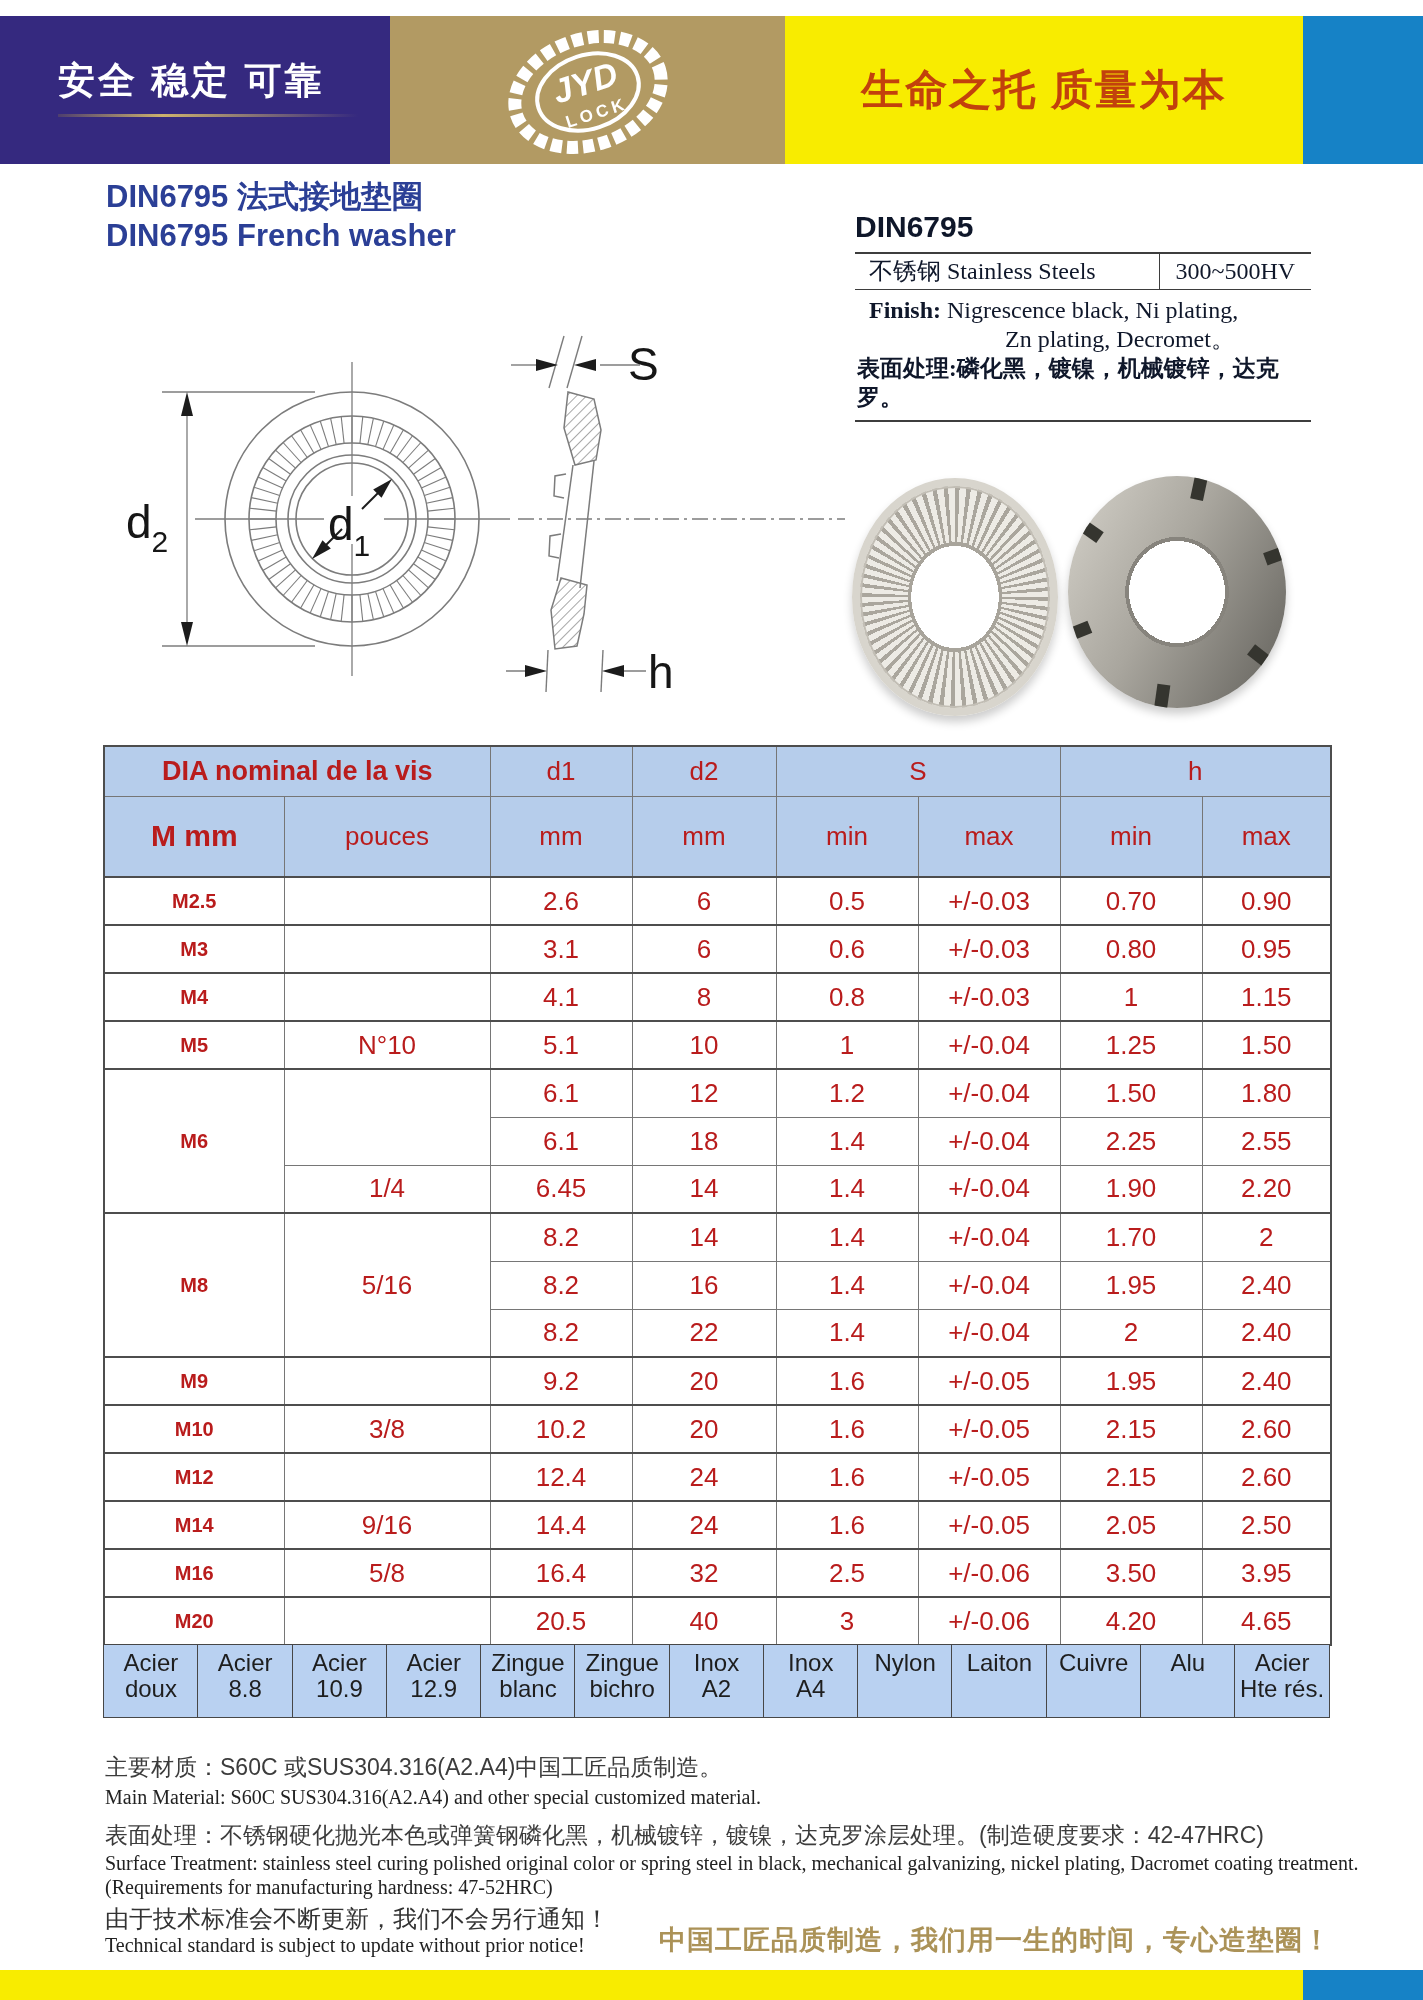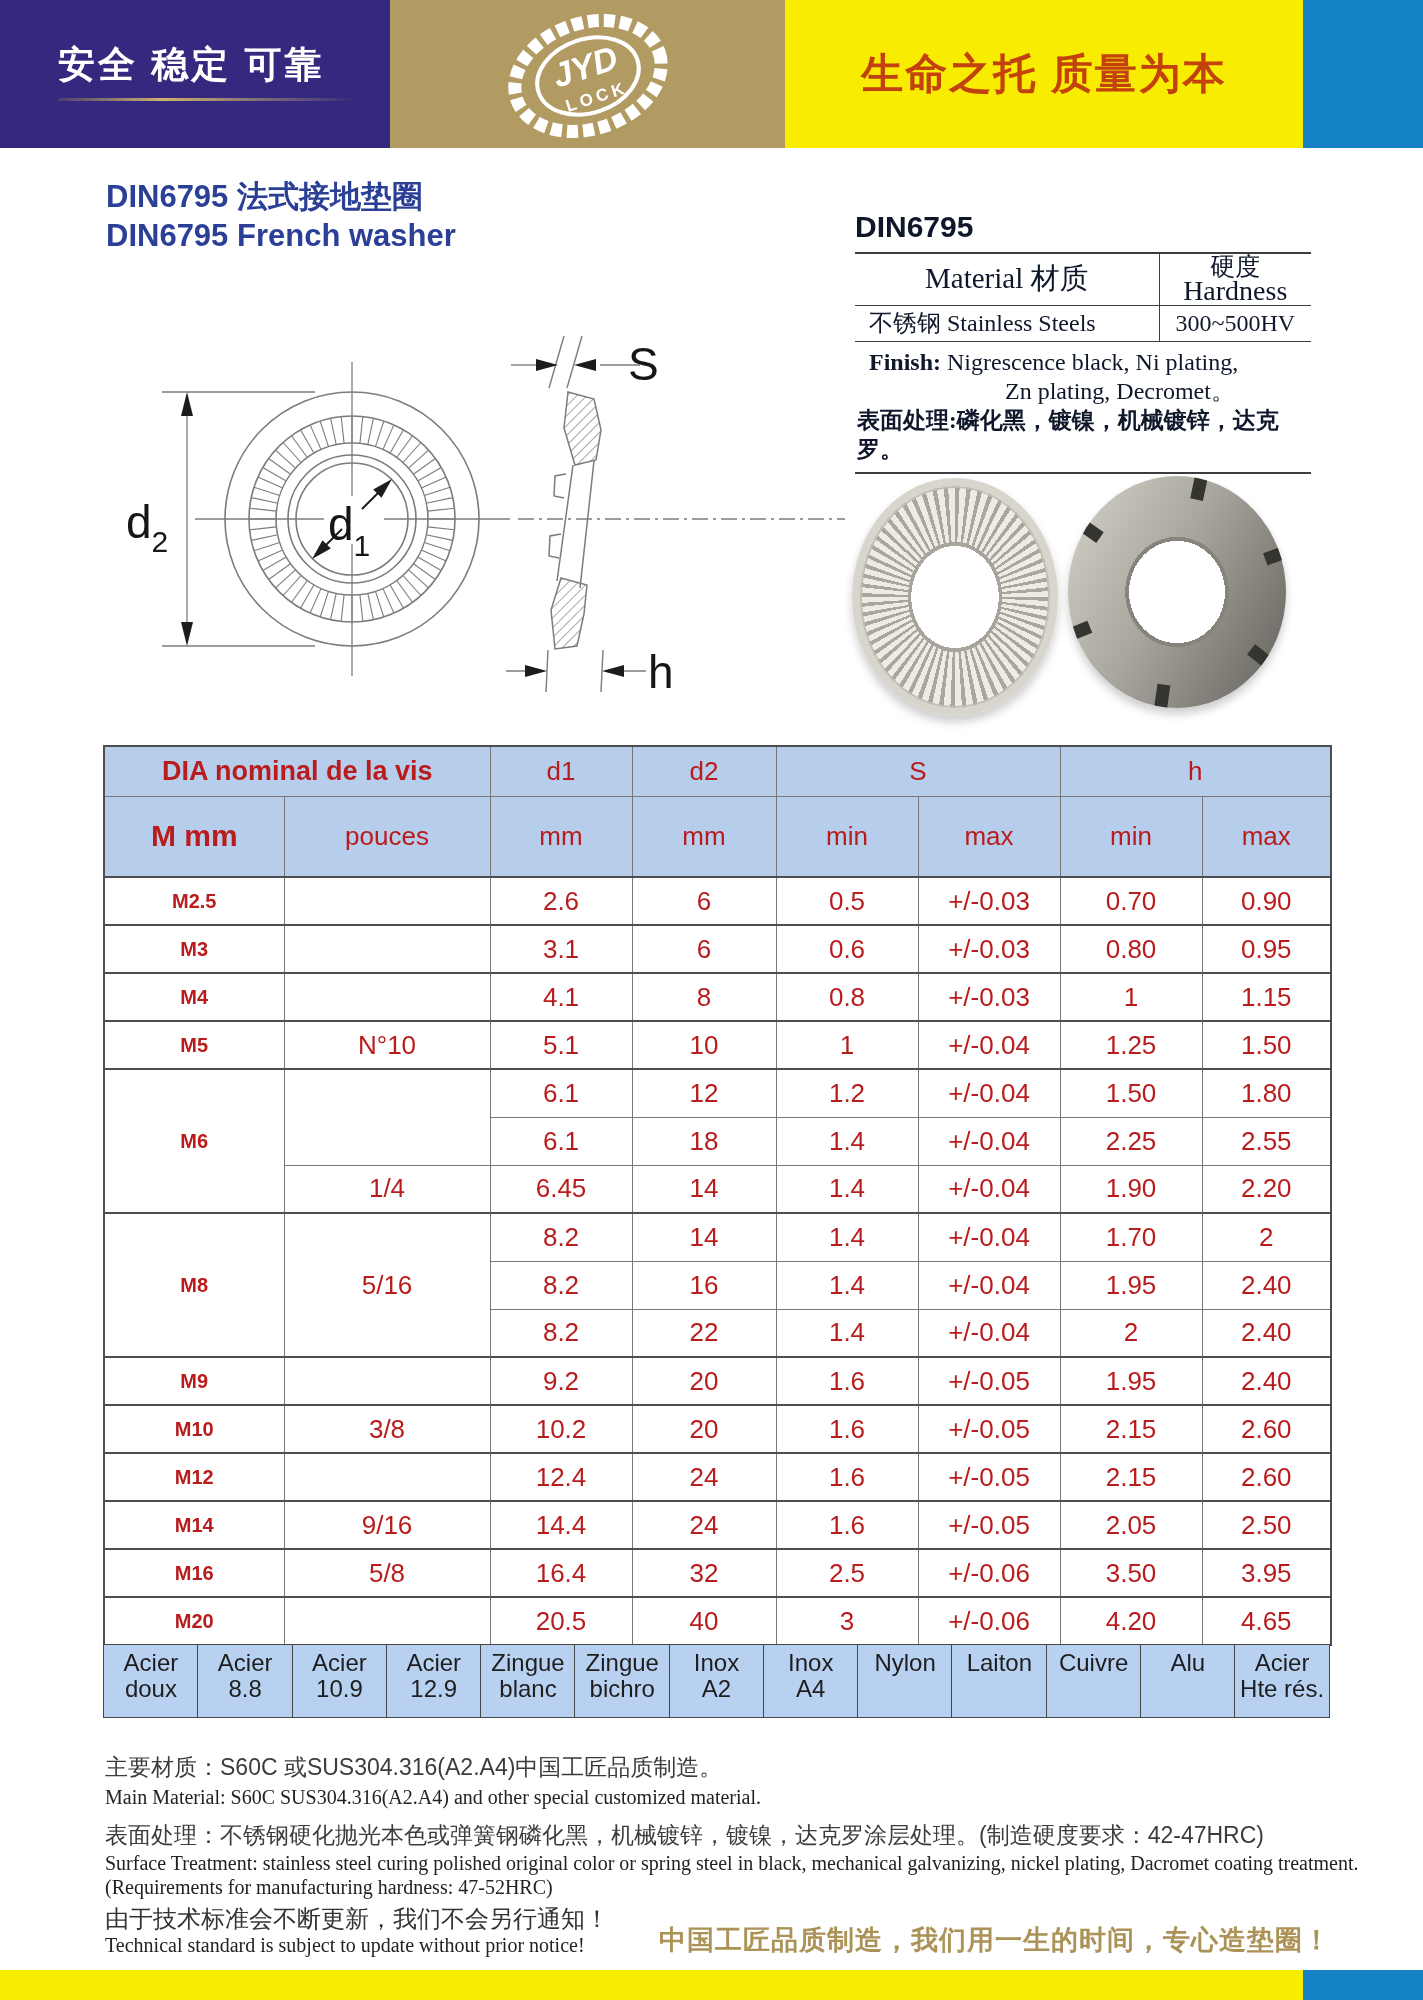--- a/index.html
+++ b/index.html
@@ -1,20 +1,20 @@
 <!DOCTYPE html>
 <html><head>
 <meta charset="utf-8">
 <style>
   * { margin:0; padding:0; box-sizing:border-box; }
   body { background:#e8e8e8; font-family:"Liberation Sans", sans-serif; }
   .page { position:relative; width:1423px; height:2000px; background:#ffffff; margin:0 auto; overflow:hidden; }
 
   
-  .top-banner { position:absolute; top:0; left:0; width:1423px; height:148px; display:flex; }
+  .top-banner { position:absolute; top:16px; left:0; width:1423px; height:148px; display:flex; }
   .band-indigo { width:390px; height:100%; background:#35297f; position:relative; }
   .band-indigo .slogan { position:absolute; left:58px; top:40px; color:#ffffff; font-size:37px; font-weight:bold; letter-spacing:3px; }
   .band-indigo .gold-line { position:absolute; left:58px; top:98px; width:300px; height:3px;
       background:linear-gradient(90deg, rgba(150,125,60,.25), #cdb26d 35%, rgba(150,125,60,0) 100%); }
   .band-gold { width:395px; height:100%; background:#b29a63; display:flex; align-items:center; justify-content:center; }
   .band-yellow { width:518px; height:100%; background:#f8ec00; display:flex; align-items:center; justify-content:center; }
   .band-yellow .slogan { color:#c2410c; font-size:42px; font-weight:bold; letter-spacing:2px; }
   .band-blue { flex:1; height:100%; background:#1682c6; }
 
   
@@ -258,27 +258,20 @@
     <text x="26" y="280" class="dim"><tspan>d</tspan><tspan dy="14" font-size="30">2</tspan></text>
     <text x="228" y="282" class="dim"><tspan>d</tspan><tspan dy="16" font-size="30">1</tspan></text>
     <text x="528" y="122" class="dim">S</text>
     <text x="548" y="430" class="dim">h</text>
   </svg>
 
   <div class="spec">
     <div class="spec-heading">DIN6795</div>
     <table class="spec-table">
       <tbody>
-          <tr class="hdr">
-        <td class="c1">Material  材质</td>
-        <td class="c2">
-          <div>硬度</div>
-          <div>Hardness</div>
-        </td>
-      </tr>
       <tr class="r">
         <td class="c1">不锈钢 Stainless Steels</td>
         <td class="c2">300~500HV</td>
       </tr>
     </tbody>
       </table>
     <div class="finish">
       <div class="fl1"><b>Finish:</b><span> Nigrescence black,   Ni plating,</span></div>
       <div class="fl2">Zn plating,   Decromet。</div>
       <div class="fl3">表面处理:磷化黑，镀镍，机械镀锌，达克罗。</div>

